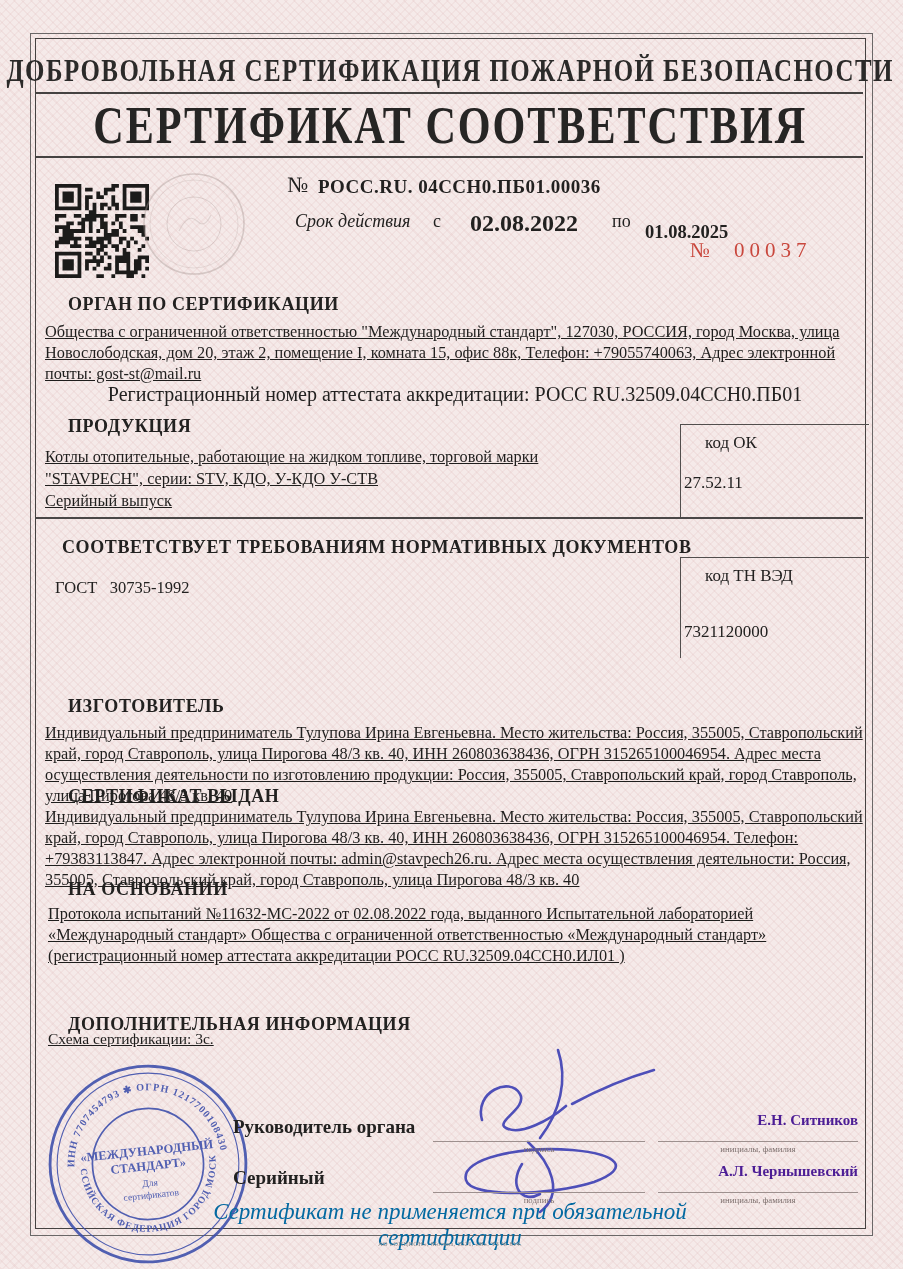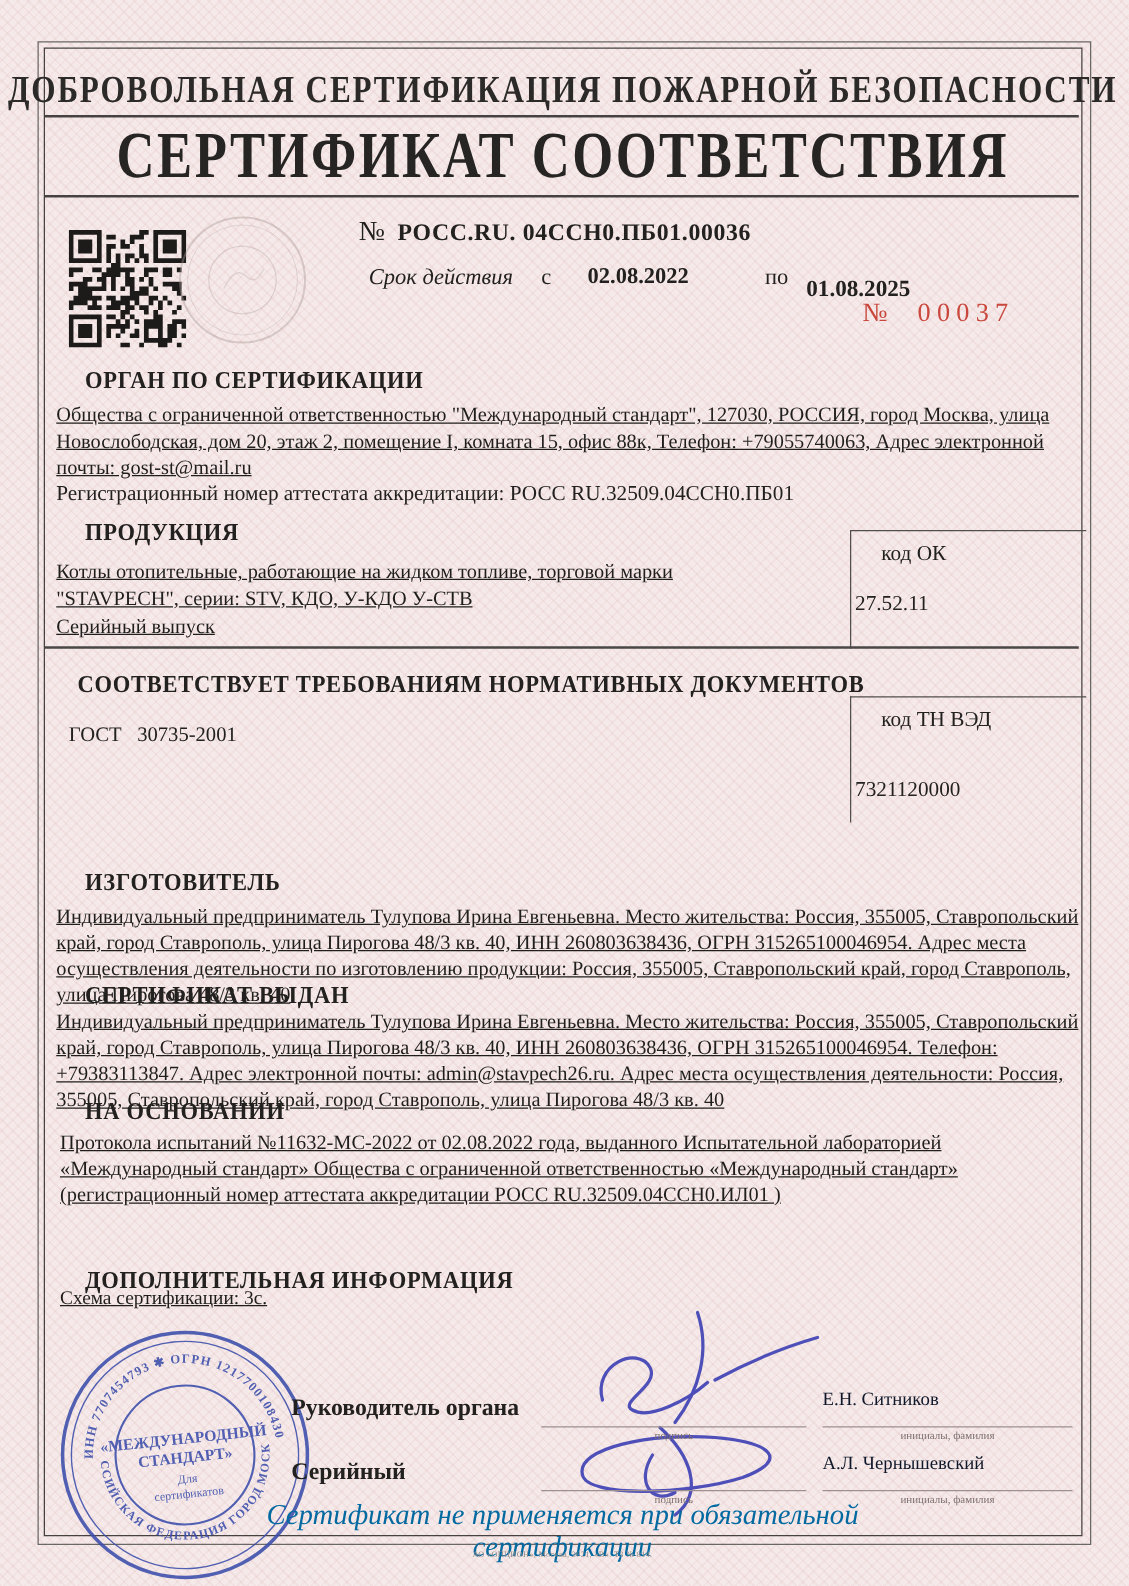--- a/index.html
+++ b/index.html
@@ -22,35 +22,35 @@
   .hline{background:#454241;height:2px;}
   .line-under-band1{left:36px;top:92px;width:827px;}
   .band2{left:38px;top:96px;width:825px;height:58px;display:flex;align-items:center;justify-content:center;}
   .band2 .txt{font-weight:700;font-size:43px;letter-spacing:2px;transform:scale(.98,1.22);white-space:nowrap;color:#262524;}
   .line-under-band2{left:36px;top:156px;width:827px;}
   
   .no-sign{left:287px;top:172px;font-size:22px;}
   .cert-number{left:318px;top:176px;font-size:19px;font-weight:700;letter-spacing:.5px;}
   .validity-label{left:295px;top:211px;font-size:18px;font-style:italic;}
   .from-label{left:433px;top:211px;font-size:18px;}
-  .from-date{left:470px;top:210px;font-size:18px;font-weight:700;}
+  .from-date{left:470px;top:210px;font-size:24px;font-weight:700;}
   .to-label{left:612px;top:211px;font-size:18px;}
   .to-date{left:645px;top:222px;font-size:18.5px;font-weight:700;}
   .form-number{left:690px;top:238px;font-size:21px;color:#c9473d;letter-spacing:2px;}
   .form-number .digits{margin-left:22px;letter-spacing:5px;}
   
   .qr{left:55px;top:184px;width:94px;height:94px;}
   .seal{left:141px;top:171px;width:106px;height:106px;opacity:.55;}
   
   .sec-title{font-weight:700;font-size:18px;letter-spacing:.6px;transform:scale(1,1.08);transform-origin:left top;white-space:nowrap;color:#27262
 5;}
   .para{font-size:16.3px;line-height:21px;color:#1f1e1d;text-decoration:underline;}
   .t-organ{left:68px;top:293px;}
   .p-organ{left:45px;top:321px;width:820px;}
-  .p-organ-reg{left:45px;top:384px;width:820px;font-size:17px;line-height:21px;}
+  .p-organ-reg{left:45px;top:384px;width:820px;font-size:20px;line-height:21px;text-align:center;}
   .t-product{left:68px;top:415px;}
   .p-prod1{left:45px;top:446px;width:620px;}
   .p-prod2{left:45px;top:468px;width:620px;}
   .p-prod3{left:45px;top:490px;width:620px;}
   .codebox{border-top:1.6px solid #514e4d;border-left:1.6px solid #514e4d;}
   .box-ok{left:680px;top:424px;width:188px;height:94px;}
   .box-ok .lbl{position:absolute;left:24px;top:8px;font-size:17px;}
   .box-ok .val{position:absolute;left:3px;top:48px;font-size:17px;}
   .line-mid{left:36px;top:517px;width:827px;height:1.6px;background:#4a4747;}
   .t-comply{left:62px;top:536px;}
@@ -74,21 +74,21 @@
   .sigline{border-top:1.2px solid #9d908e;height:0;}
   .sl1{left:433px;top:1141px;width:212px;}
   .sl2{left:433px;top:1192px;width:212px;}
   .nl1{left:658px;top:1141px;width:200px;}
   .nl2{left:658px;top:1192px;width:200px;}
   .caption{font-size:10px;color:#7d706e;text-align:center;transform:scale(.88);transform-origin:center top;}
   .cap-sig1{left:433px;top:1144px;width:212px;}
   .cap-sig2{left:433px;top:1195px;width:212px;}
   .cap-nm1{left:658px;top:1144px;width:200px;}
   .cap-nm2{left:658px;top:1195px;width:200px;}
-  .name{font-size:15px;font-weight:400;text-align:left;color:#0f172a;}
+  .name{font-size:15px;font-weight:700;text-align:right;color:#4c1d95;}
   .nm1{left:658px;top:1112px;width:200px;}
   .nm2{left:658px;top:1163px;width:200px;}
   .disclaimer{left:140px;top:1199px;width:620px;text-align:center;font-style:italic;font-size:23px;color:#0369a1;}
   .imprint{left:290px;top:1240px;width:320px;text-align:center;font-size:10px;color:#8d8a89;transform:scale(.66);transform-origin:center top;letter-spacing:.4px;}
 </style>
 </head>
 <body>
 
 <div class="abs frame-outer"></div>
 <div class="abs frame-inner"></div>
@@ -132,21 +132,21 @@
 <div class="abs para p-prod1">Котлы отопительные, работающие на жидком топливе, торговой марки</div>
 <div class="abs para p-prod2">"STAVPECH", серии: STV, КДО, У-КДО У-СТВ</div>
 <div class="abs para p-prod3">Серийный выпуск</div>
 <div class="abs codebox box-ok">
   <div class="lbl">код ОК</div>
   <div class="val">27.52.11</div>
 </div>
 
 <div class="abs line-mid"></div>
 <div class="abs sec-title t-comply">СООТВЕТСТВУЕТ ТРЕБОВАНИЯМ НОРМАТИВНЫХ ДОКУМЕНТОВ</div>
-<div class="abs p-gost">ГОСТ   30735-2001</div>
+<div class="abs p-gost">ГОСТ   30735-1992</div>
 <div class="abs codebox box-tnved">
   <div class="lbl">код ТН ВЭД</div>
   <div class="val">7321120000</div>
 </div>
 
 <div class="abs sec-title t-maker">ИЗГОТОВИТЕЛЬ</div>
 <div class="abs para p-maker">Индивидуальный предприниматель Тулупова Ирина Евгеньевна. Место жительства: Россия, 355005, Ставропольский край, город Ставрополь, улица Пирогова 48/3 кв. 40, ИНН 260803638436, ОГРН 315265100046954. Адрес места осуществления деятельности по изготовлению продукции: Россия, 355005, Ставропольский край, город Ставрополь, улица Пирогова 48/3 кв. 40</div>
 
 <div class="abs sec-title t-issued">СЕРТИФИКАТ ВЫДАН</div>
 <div class="abs para p-issued">Индивидуальный предприниматель Тулупова Ирина Евгеньевна. Место жительства: Россия, 355005, Ставропольский край, город Ставрополь, улица Пирогова 48/3 кв. 40, ИНН 260803638436, ОГРН 315265100046954. Телефон: +79383113847. Адрес электронной почты: admin@stavpech26.ru. Адрес места осуществления деятельности: Россия, 355005, Ставропольский край, город Ставрополь, улица Пирогова 48/3 кв. 40</div>

